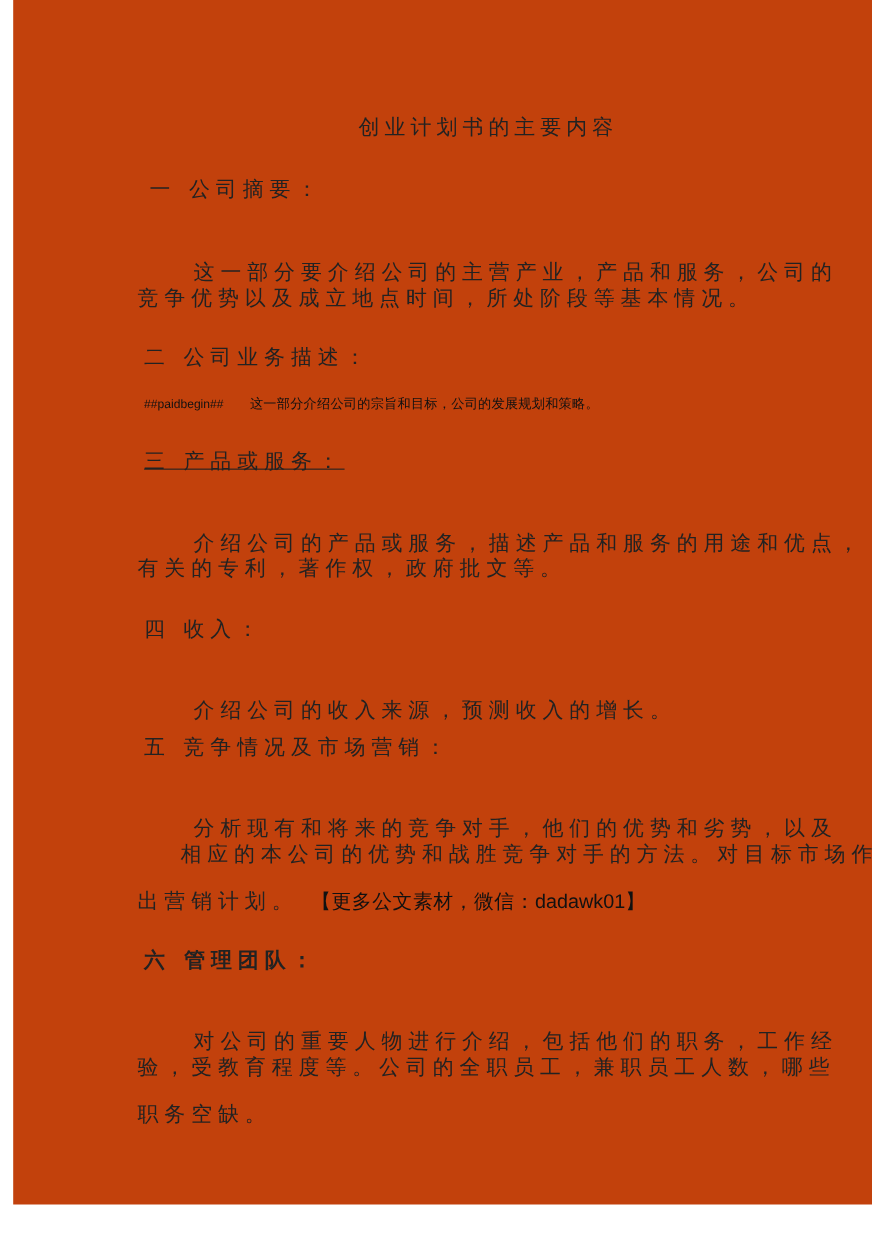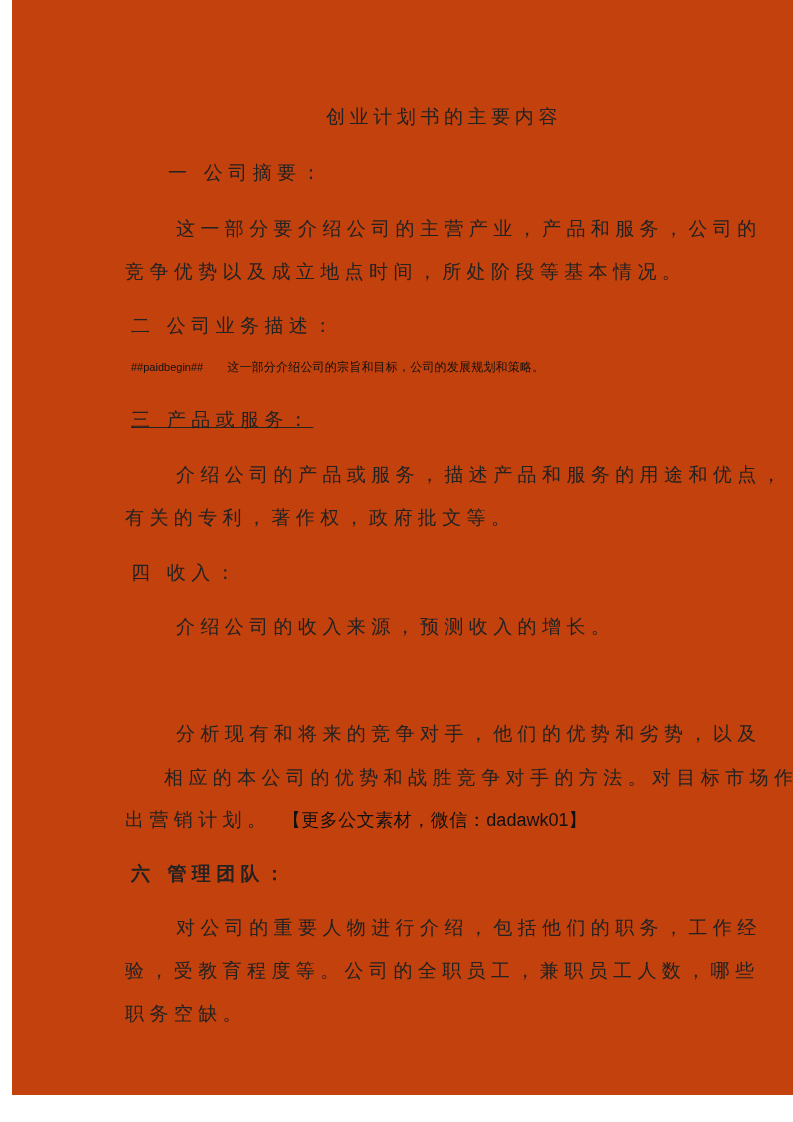--- a/index.html
+++ b/index.html
@@ -34,20 +34,21 @@
     .title {
       left: 314px;
       top: 104px;
       letter-spacing: 4.6px;
     }
     .heading {
       left: 119px;
     }
     .para-first {
       left: 164px;
+      margin-top: 20px;
     }
     .para-cont {
       left: 113px;
     }
     .small-line {
       position: absolute;
       left: 119px;
       top: 360px;
       white-space: nowrap;
       font-size: 11px;
@@ -78,36 +79,37 @@
       margin-top: 48px;
     }
   </style>
 </head>
 <body>
 
 <div class="page">
 
   <div class="line title">创业计划书的主要内容</div>
 
-  <div class="line heading" style="top:160px; left:124px;margin-left:32px;">一  公司摘要：</div>
+  <div class="line heading" style="top:160px; left:124px;">一  公司摘要：</div>
   <div class="line para-first" style="top:216px;">这一部分要介绍公司的主营产业，产品和服务，公司的</div>
   <div class="line para-cont" style="top:259px;">竞争优势以及成立地点时间，所处阶段等基本情况。</div>
 
   <div class="line heading" style="top:313px;">二  公司业务描述：</div>
   <div class="small-line">
     <span class="marker">##paidbegin##</span><span class="text">这一部分介绍公司的宗旨和目标，公司的发展规划和策略。</span>
   </div>
 
   <div class="line heading" style="top:407px;text-decoration:underline;">三  产品或服务：</div>
   <div class="line para-first" style="top:462px;">介绍公司的产品或服务，描述产品和服务的用途和优点，</div>
   <div class="line para-cont" style="top:505px;">有关的专利，著作权，政府批文等。</div>
 
   <div class="line heading" style="top:560px;">四  收入：</div>
   <div class="line para-first" style="top:614px;">介绍公司的收入来源，预测收入的增长。</div>
 
+  <div class="line heading" style="top:667px;">五  竞争情况及市场营销：</div>
   <div class="line para-first" style="top:721px;">分析现有和将来的竞争对手，他们的优势和劣势，以及</div>
   <div class="line para-cont" style="top:765px;margin-left:39px;">相应的本公司的优势和战胜竞争对手的方法。对目标市场作</div>
   <div class="line para-cont" style="top:807px;">
     <span>出营销计划。</span>
     <span class="bracket-note"><span>【更多公文素材，微信：</span><span class="latin">dadawk01</span><span>】</span></span>
   </div>
 
   <div class="line heading" style="top:861px;font-weight:bold;">六  管理团队：</div>
   <div class="line para-first" style="top:915px;">对公司的重要人物进行介绍，包括他们的职务，工作经</div>
   <div class="line para-cont" style="top:958px;">验，受教育程度等。公司的全职员工，兼职员工人数，哪些</div>

